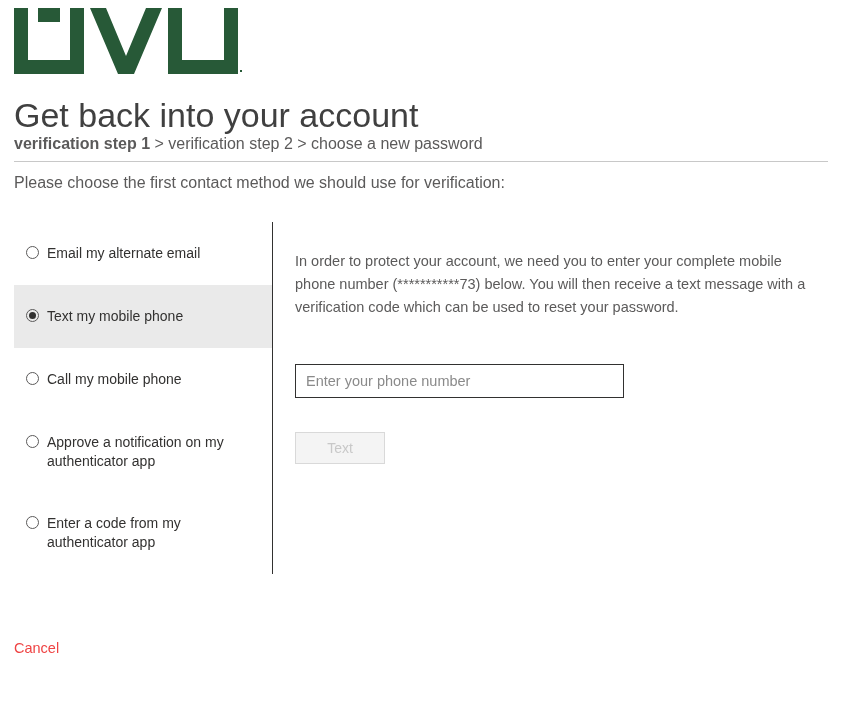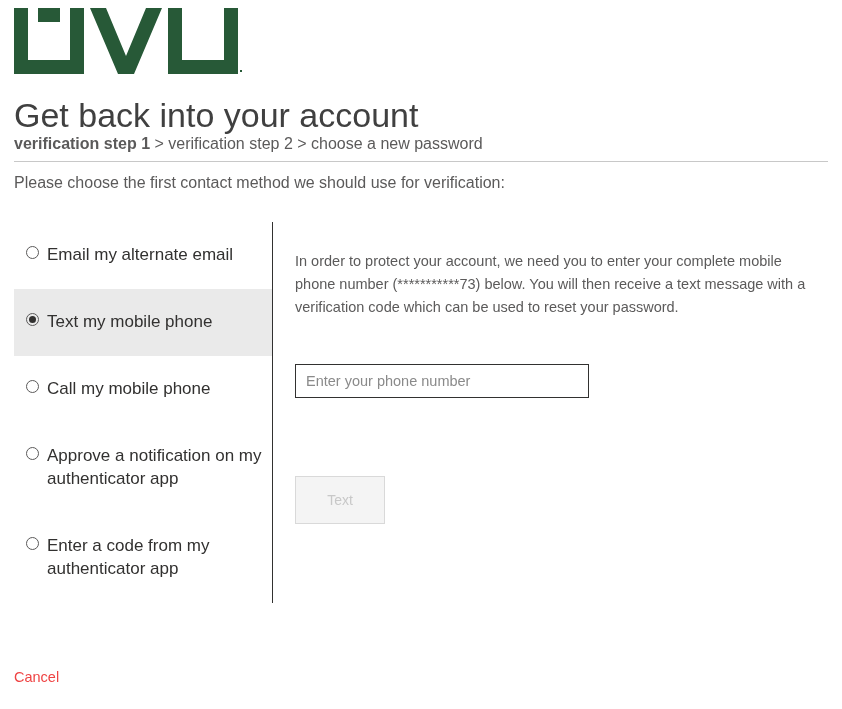--- a/index.html
+++ b/index.html
@@ -55,21 +55,21 @@
     .right-col {
       flex: 1;
       padding-top: 28px;
       padding-right: 8px;
       max-width: 530px;
     }
     .method-option {
       display: flex;
       align-items: flex-start;
       padding: 22px 10px 22px 12px;
-      font-size: 17px;
+      font-size: 14px;
       color: #323130;
       cursor: pointer;
     }
     .method-option.selected {
       background: #eaeaea;
     }
     .radio {
       width: 13px;
       height: 13px;
       border: 1px solid #5b5a5a;
@@ -92,43 +92,42 @@
     .method-label {
       line-height: 1.35;
     }
     .right-text {
       font-size: 14.5px;
       color: #5b5a5a;
       line-height: 1.6;
       margin-bottom: 44px;
     }
     .phone-input {
-      width: 294px;
+      width: 329px;
       height: 34px;
       border: 1px solid #323130;
       padding: 0 10px;
       font-size: 14.5px;
       color: #1d4ed8;
       font-family: inherit;
       outline: none;
       margin-bottom: 34px;
     }
     .phone-input::placeholder {
       color: #8a8a8a;
     }
     .text-button {
       width: 90px;
-      height: 48px;
+      height: 32px;
       background: #f4f4f4;
       border: 1px solid #d9d9d9;
       color: #c8c8c8;
       font-size: 14px;
       font-family: inherit;
       cursor: default;
-      margin-top: 44px;
     }
     .cancel-link {
       display: inline-block;
       margin-top: 66px;
       font-size: 14.5px;
       color: #ef4444;
       text-decoration: none;
       cursor: pointer;
     }
   </style>

